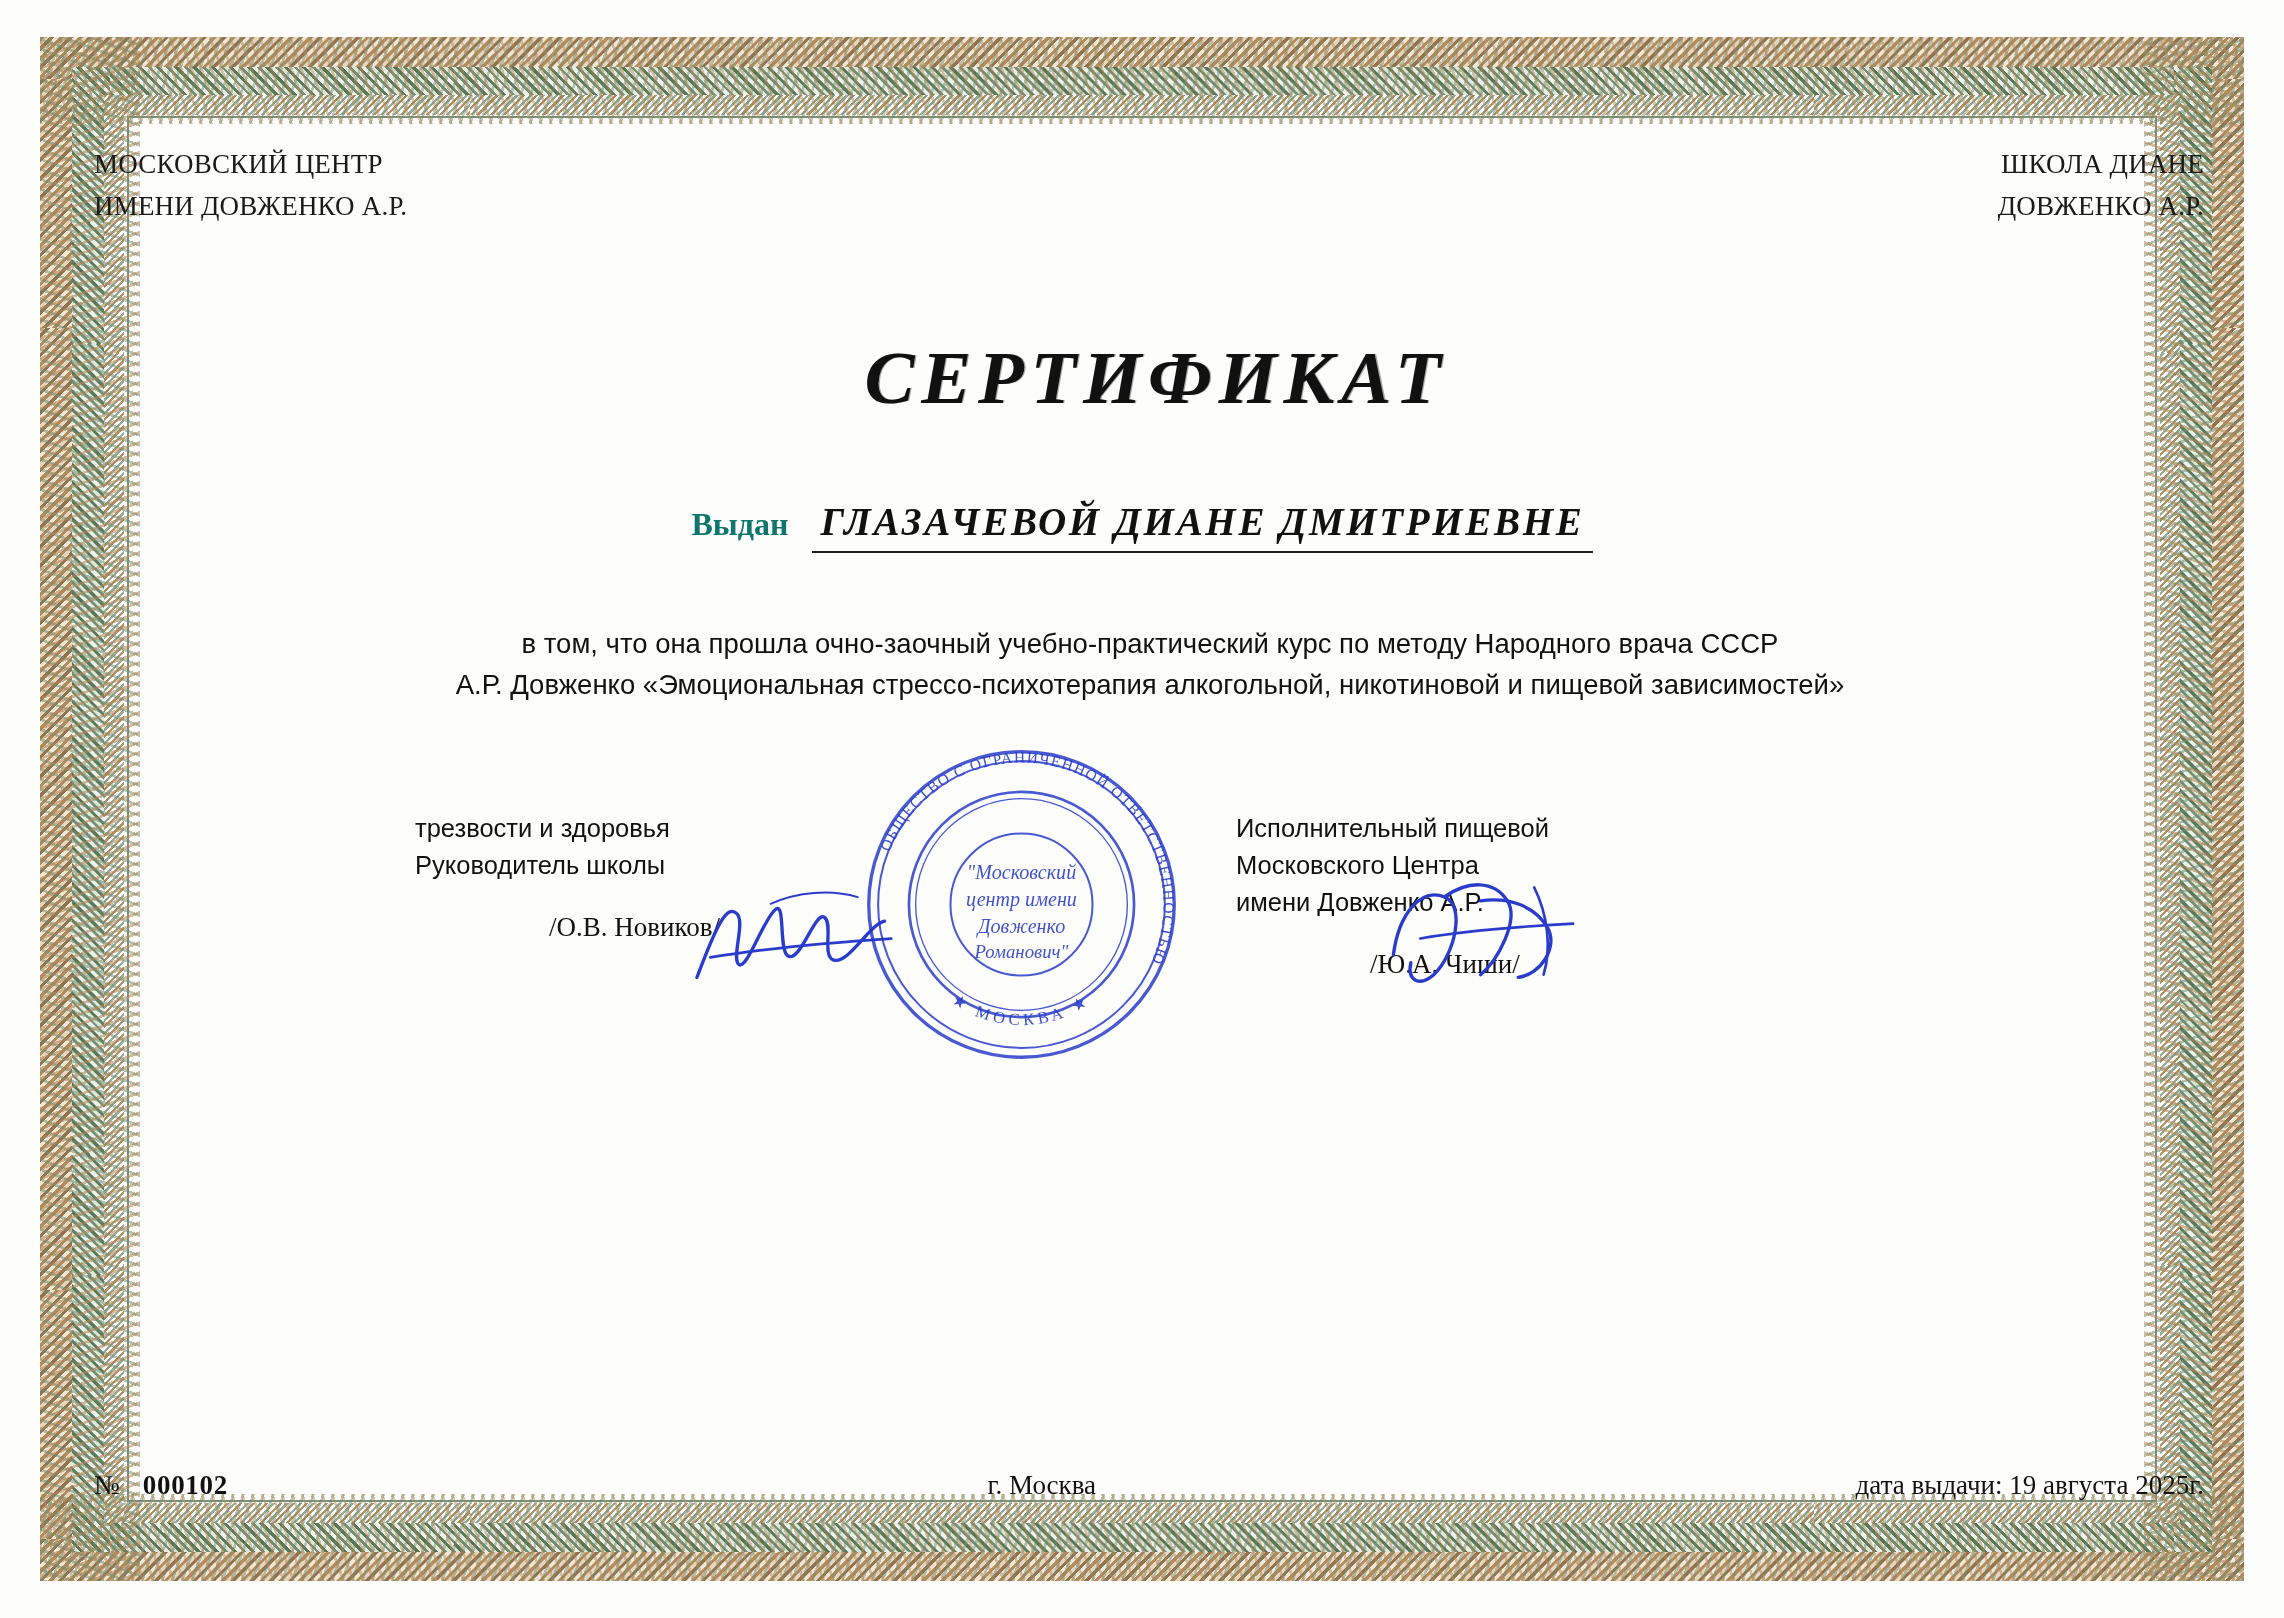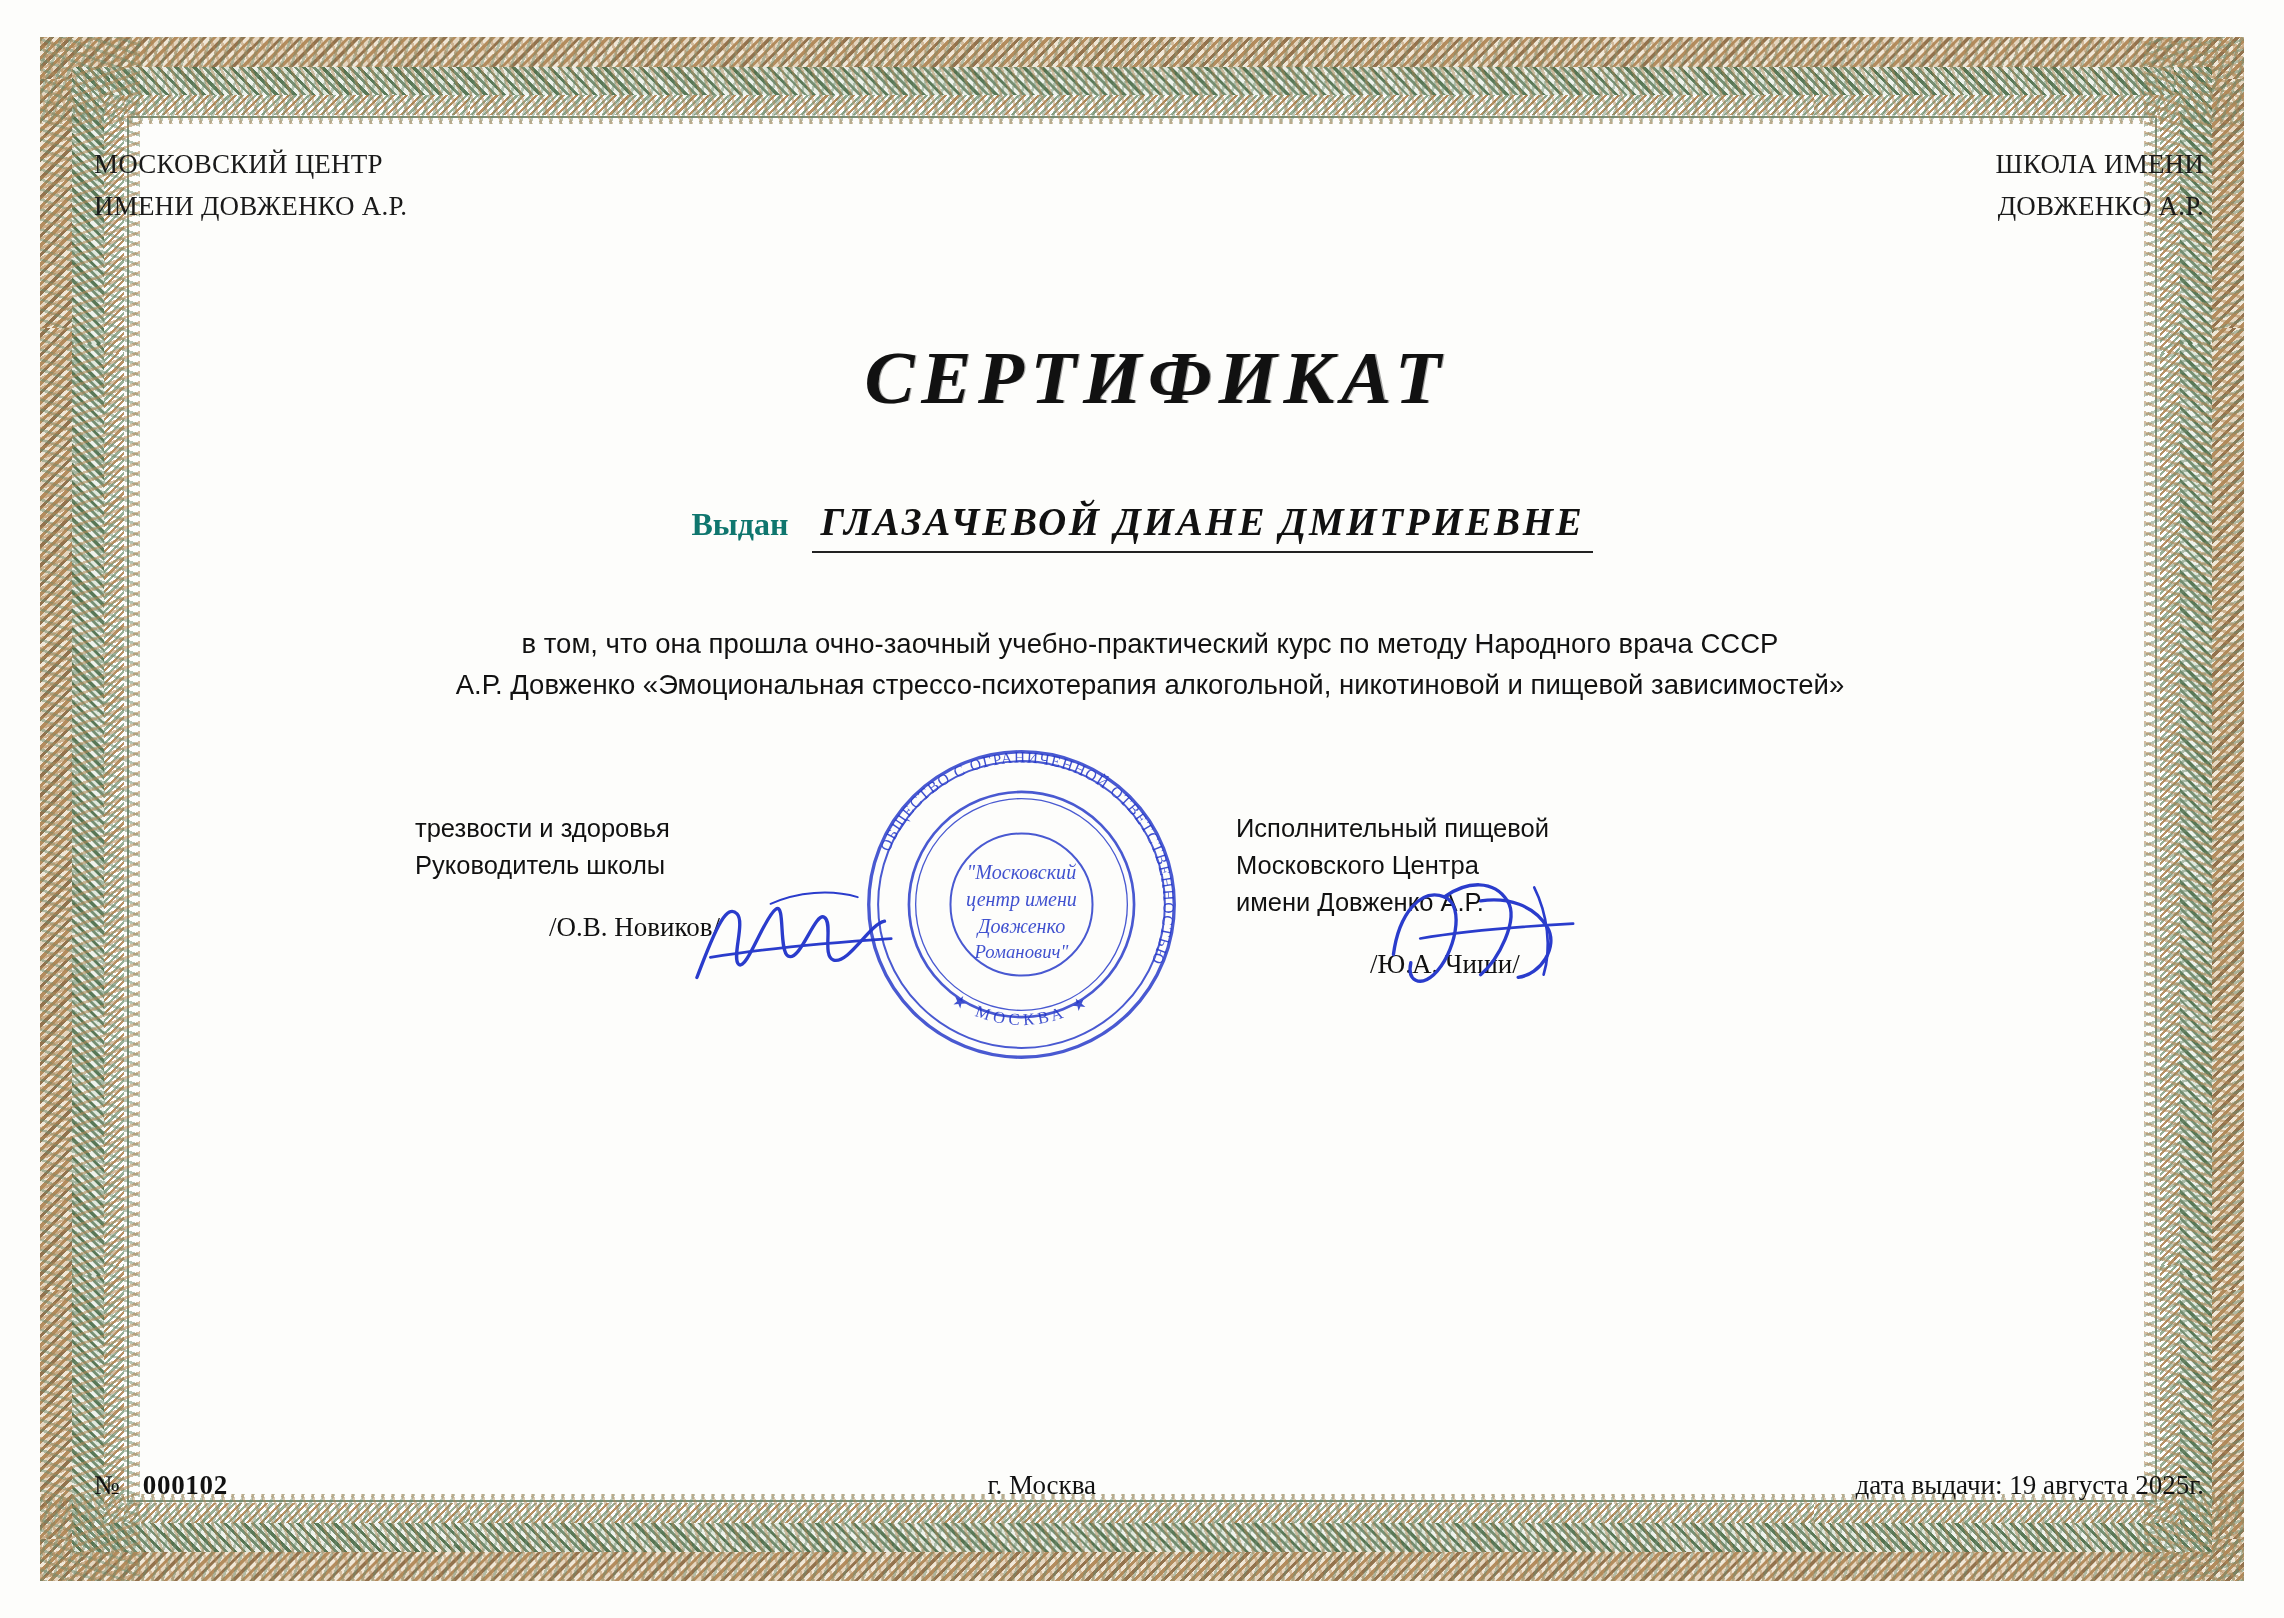--- a/index.html
+++ b/index.html
@@ -262,21 +262,21 @@
     <div class="zig zig-top"></div>
     <div class="zig zig-bottom"></div>
   </div>
 
   <div class="org-row">
     <div class="org-left">
       <div>МОСКОВСКИЙ ЦЕНТР</div>
       <div>ИМЕНИ ДОВЖЕНКО А.Р.</div>
     </div>
     <div class="org-right">
-      <div>ШКОЛА ИМЕНИ</div>
+      <div>ШКОЛА ДИАНЕ</div>
       <div>ДОВЖЕНКО А.Р.</div>
     </div>
   </div>
 
   <div class="title">СЕРТИФИКАТ</div>
 
   <div class="issued-row">
     <span class="issued-label">Выдан</span>
     <span class="recipient">ГЛАЗАЧЕВОЙ ДИАНЕ ДМИТРИЕВНЕ</span>
   </div>

